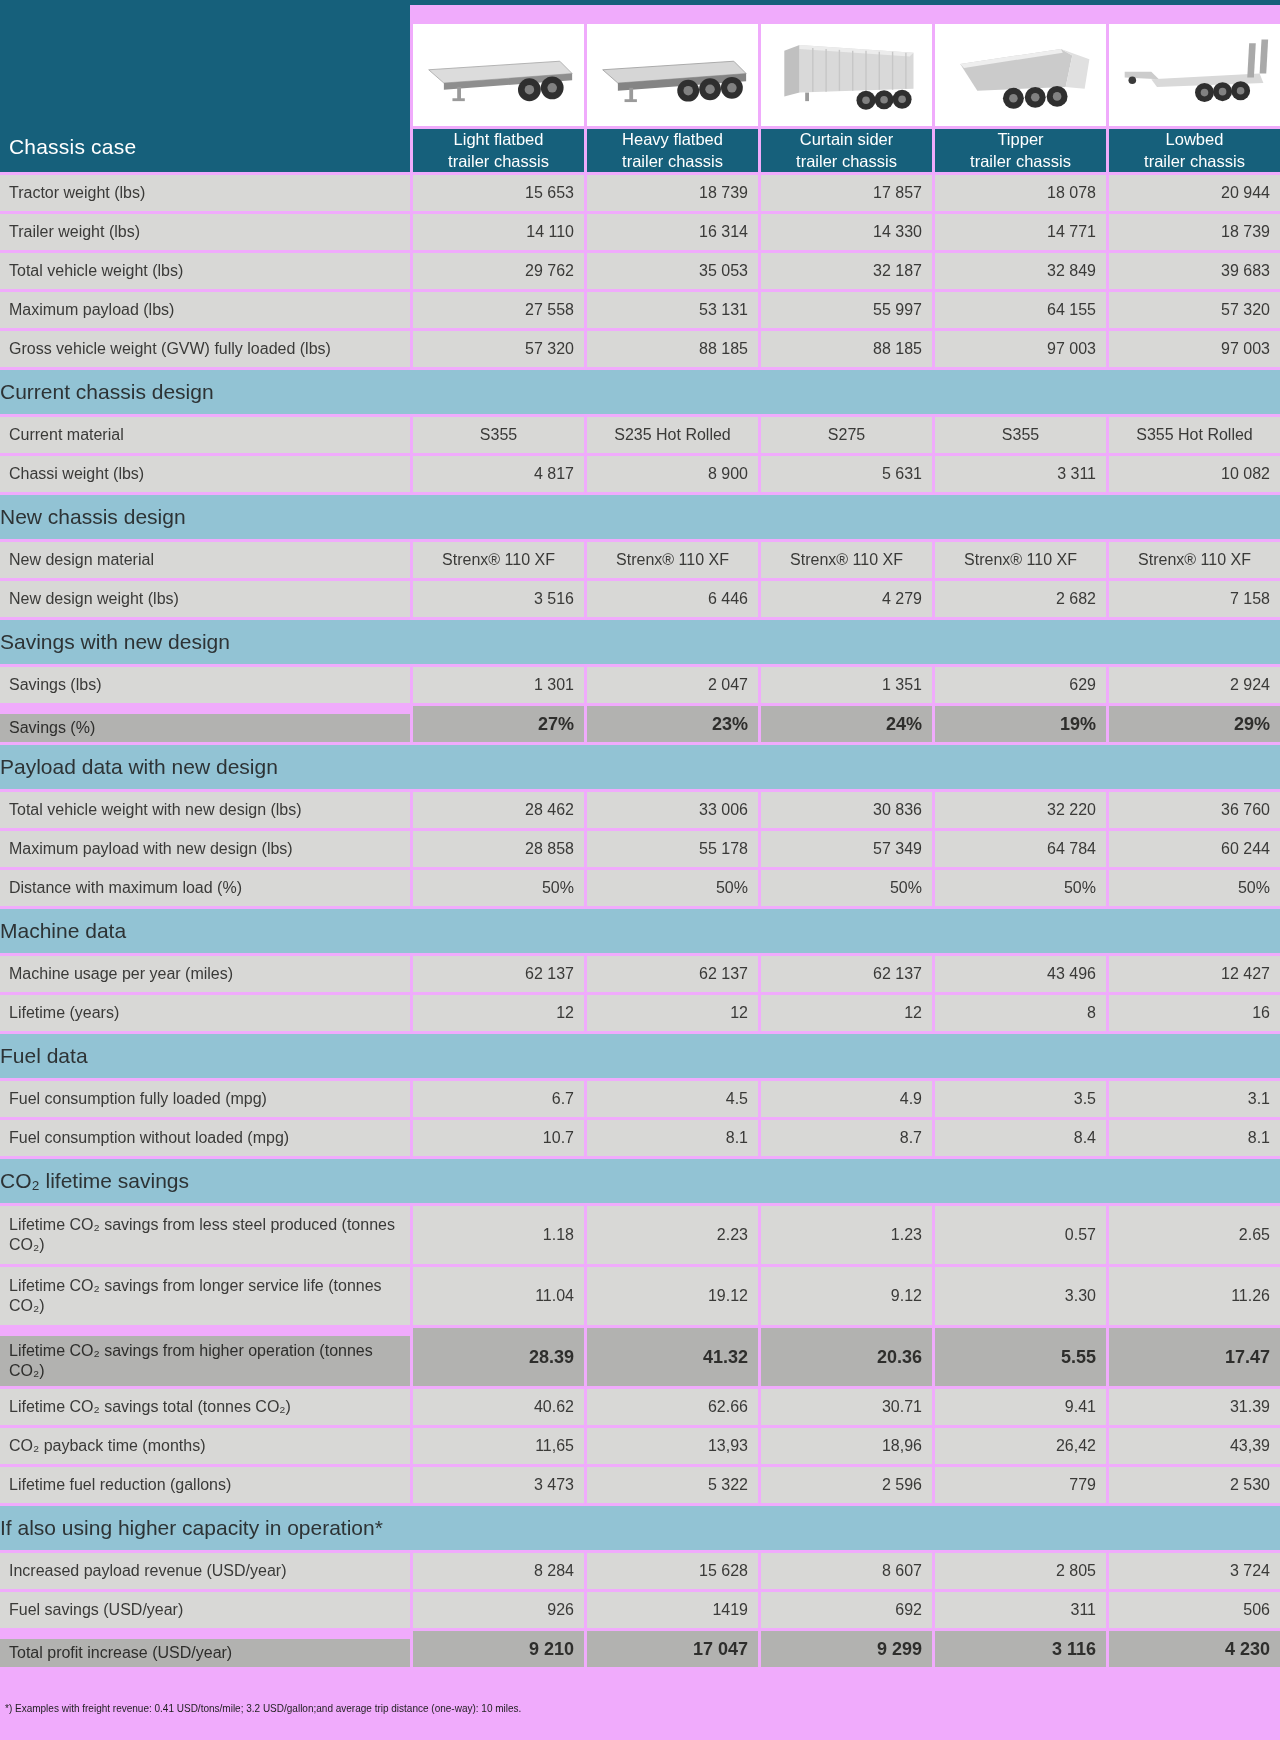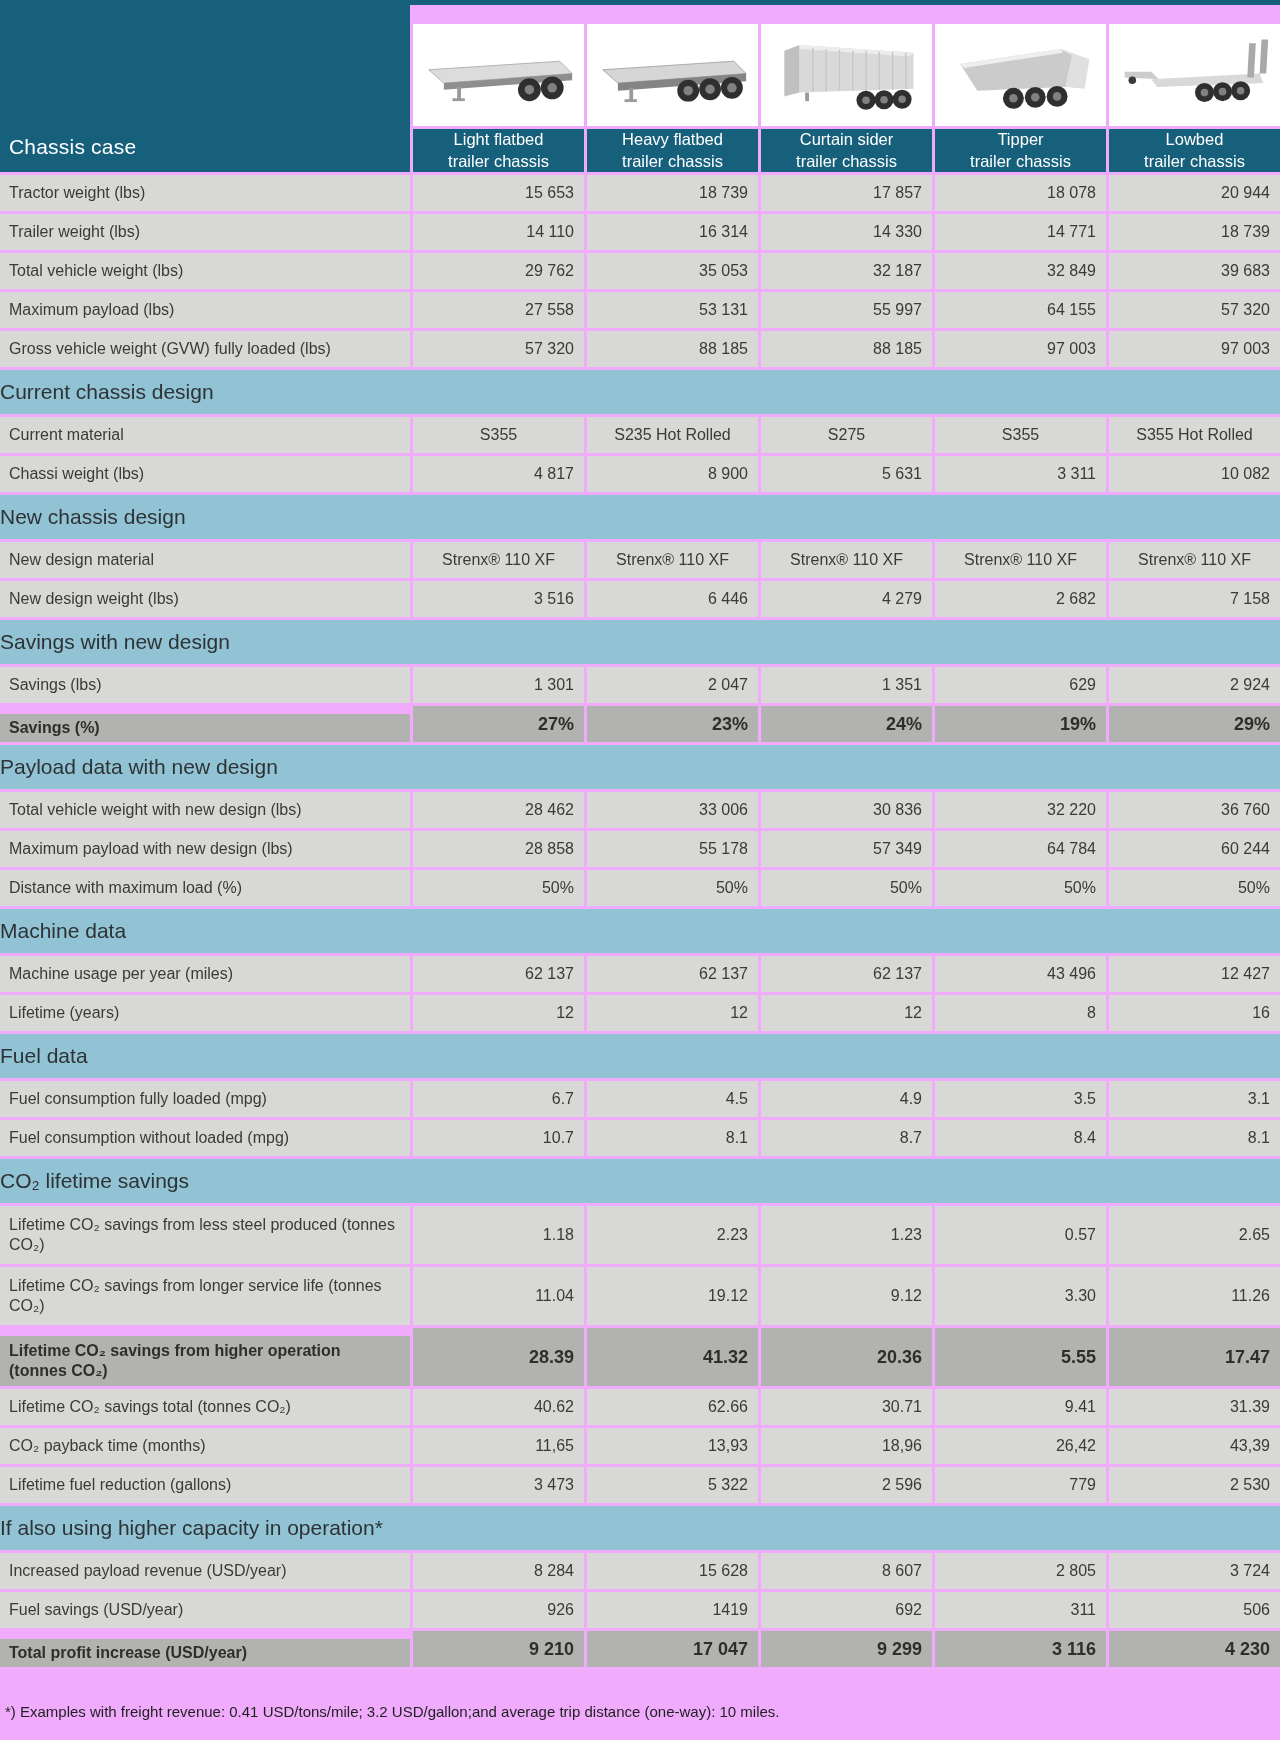--- a/index.html
+++ b/index.html
@@ -23,24 +23,24 @@
   .section-title{margin-top:3px;height:44px;background:#92c3d4;display:flex;align-items:center;
                  font-size:21px;color:#2d3335;}
   .row{display:flex;gap:3px;margin-top:3px;height:36px;justify-content:space-between;}
   .row.tall{height:58px;}
   .cell-label{flex:0 0 410px;background:#d8d8d6;display:flex;align-items:center;
               padding-left:9px;padding-right:14px;box-sizing:border-box;
               font-size:16px;color:#3a3a38;line-height:1.25;}
   .cell{flex:1;background:#d8d8d6;display:flex;align-items:center;justify-content:flex-end;
         padding-right:10px;box-sizing:border-box;font-size:16px;color:#3a3a38;}
   .cell.center{justify-content:center;padding-right:0;}
-  .row.highlight .cell-label{background:#b2b2b0;font-weight:bold;color:#2e2e2c;margin-top:8px;}
+  .row.highlight .cell-label{background:#b2b2b0;font-weight:normal;color:#2e2e2c;margin-top:8px;}
   .row.highlight .cell{background:#b2b2b0;font-weight:bold;font-size:18px;color:#2e2e2c;}
 
-  .footnote{padding:36px 8px 0 5px;font-size:15px;color:#1f1f1f;}
+  .footnote{padding:36px 8px 0 5px;font-size:10px;color:#1f1f1f;}
 </style>
 </head>
 <body>
 
 <div class="page">
   <div class="header-area">
     <div class="top-strip"></div>
     <div class="top-band">
       <div class="corner">
         <div class="corner-label">Chassis case</div>

